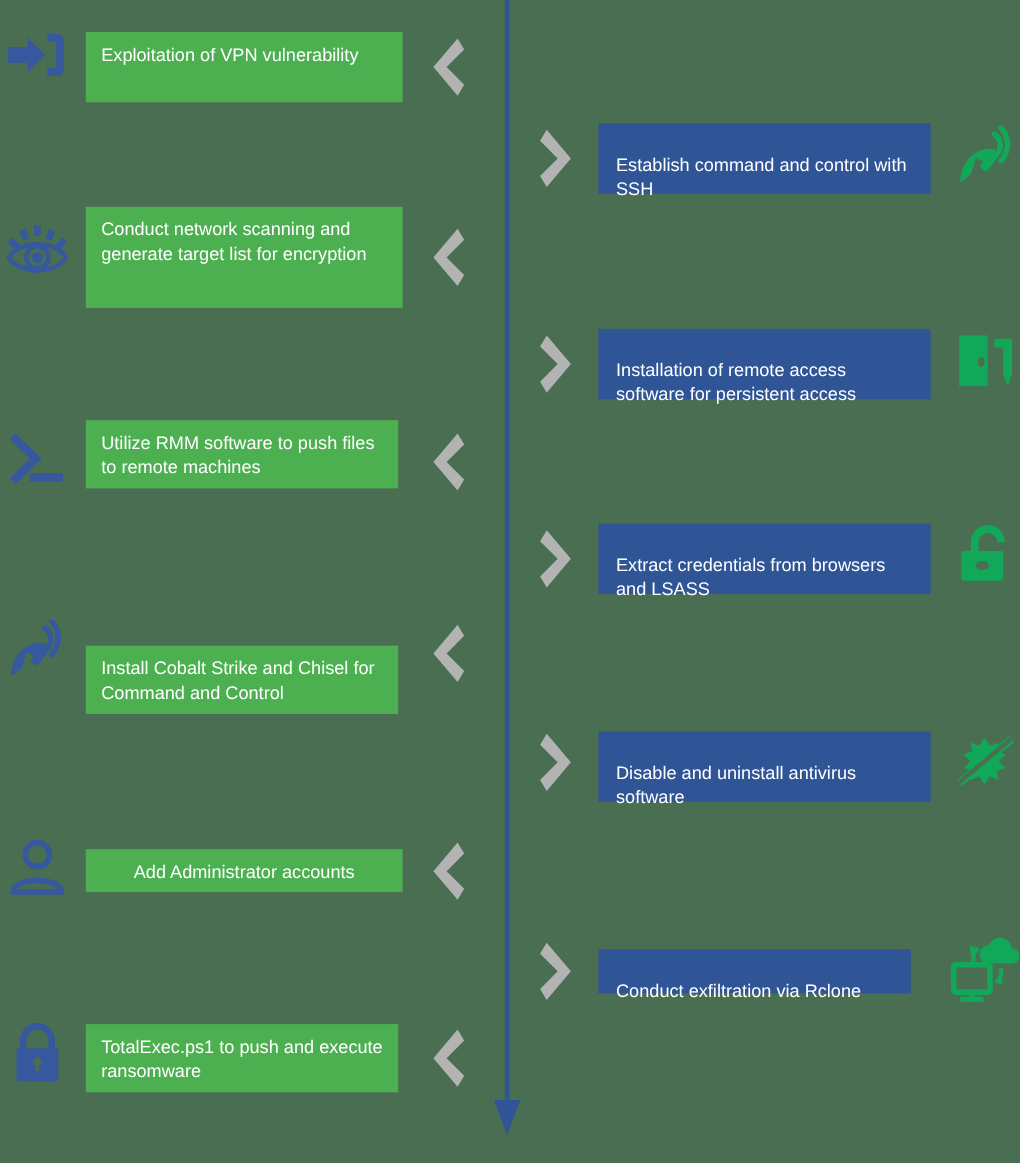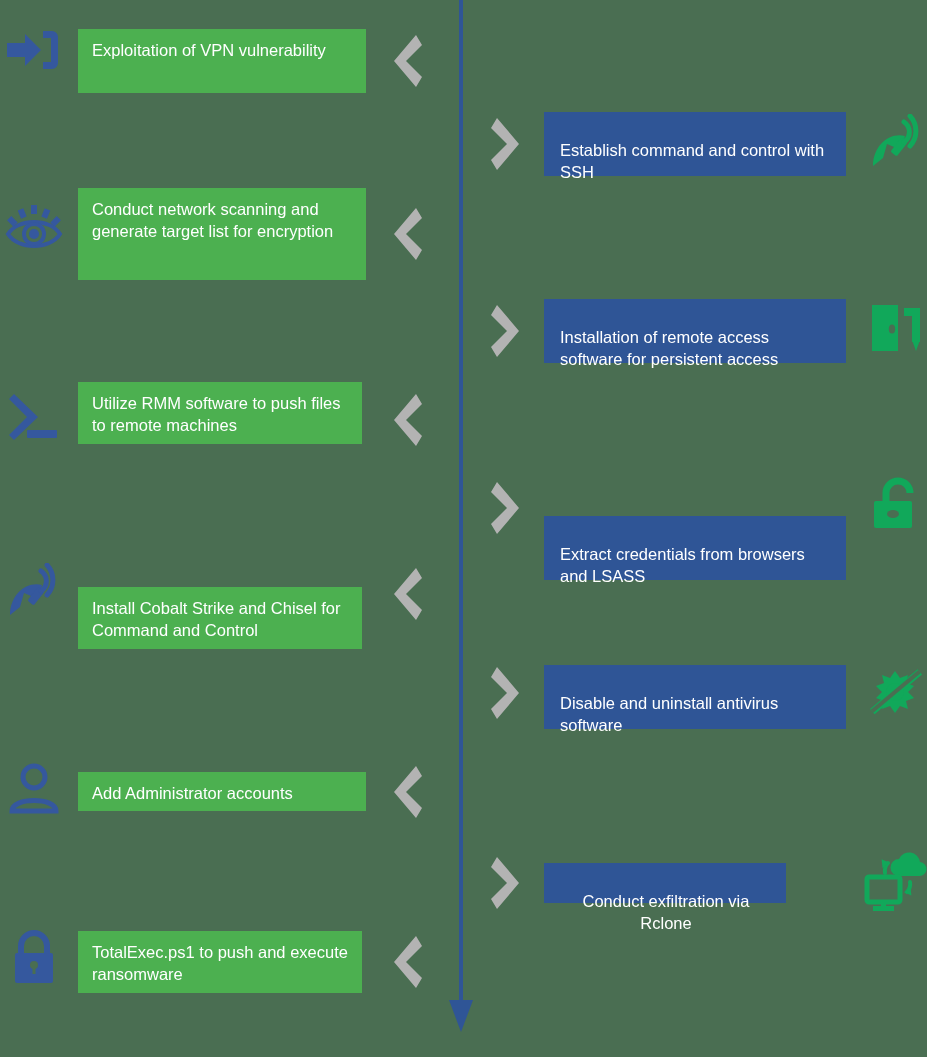--- a/index.html
+++ b/index.html
@@ -195,21 +195,21 @@
     </div>
   </div>
 
   <div class="row left">
     <div class="icon" style="left:0px; top:763px;">
       <svg width="54" height="52" viewBox="0 0 54 52">
         <circle cx="27" cy="14" r="11" fill="none" stroke="#35589e" stroke-width="5"></circle>
         <path d="M5 48 C5 34, 49 34, 49 48 Z" fill="none" stroke="#35589e" stroke-width="5"></path>
       </svg>
     </div>
-    <div class="box" style="left:78px; top:772px; width:288px; height:39px;">
+    <div class="box" style="left:78px; top:772px; width:288px; height:39px;text-align:center;">
       <span class="boxtext">Add Administrator accounts</span>
     </div>
     <div class="chev" style="left:390px; top:764px;">
       <svg width="34" height="56" viewBox="0 0 34 56">
         <path d="M26 2 L32 12 L16 28 L32 44 L26 54 L4 28 Z" fill="#b3b3b3"></path>
       </svg>
     </div>
   </div>
 
   <div class="row left">
@@ -270,21 +270,21 @@
       </svg>
     </div>
   </div>
 
   <div class="row right">
     <div class="chev" style="left:489px; top:480px;">
       <svg width="34" height="56" viewBox="0 0 34 56">
         <path d="M8 2 L2 12 L18 28 L2 44 L8 54 L30 28 Z" fill="#b3b3b3"></path>
       </svg>
     </div>
-    <div class="box" style="left:544px; top:476px; width:302px; height:64px;margin-top:40px;">
+    <div class="box" style="left:544px; top:476px; width:302px; height:64px;">
       <span class="boxtext">Extract credentials from browsers and LSASS</span>
     </div>
     <div class="icon" style="left:861px; top:474px;">
       <svg width="58" height="58" viewBox="0 0 58 58">
         <path d="M20 28 v-9 a12 12 0 0 1 24 0" fill="none" stroke="#11a85a" stroke-width="7"></path>
         <rect x="8" y="27" width="38" height="27" rx="2" fill="#11a85a"></rect>
         <ellipse cx="27" cy="40" rx="6" ry="4" fill="#4a6e52"></ellipse>
       </svg>
     </div>
   </div>
@@ -309,21 +309,21 @@
       </svg>
     </div>
   </div>
 
   <div class="row right">
     <div class="chev" style="left:489px; top:855px;">
       <svg width="34" height="56" viewBox="0 0 34 56">
         <path d="M8 2 L2 12 L18 28 L2 44 L8 54 L30 28 Z" fill="#b3b3b3"></path>
       </svg>
     </div>
-    <div class="box" style="left:544px; top:863px; width:242px; height:39px;text-align:center;">
+    <div class="box" style="left:544px; top:863px; width:284px; height:39px;">
       <span class="boxtext">Conduct exfiltration via Rclone</span>
     </div>
     <div class="icon" style="left:861px; top:849px;">
       <svg width="64" height="64" viewBox="0 0 64 64">
         <path d="M36 10 a11 11 0 0 1 21 3 a7 7 0 0 1 -1 14 h-20 a8.5 8.5 0 0 1 0 -17 Z" fill="#11a85a"></path>
         <rect x="4" y="28" width="33" height="25" rx="2" fill="none" stroke="#11a85a" stroke-width="5"></rect>
         <rect x="18" y="52" width="5" height="7" fill="#11a85a"></rect>
         <rect x="10" y="57" width="21" height="5" fill="#11a85a"></rect>
         <g fill="none" stroke="#11a85a" stroke-width="4" stroke-linecap="round">
           <path d="M22 24 A12 12 0 0 1 25 14"></path>

